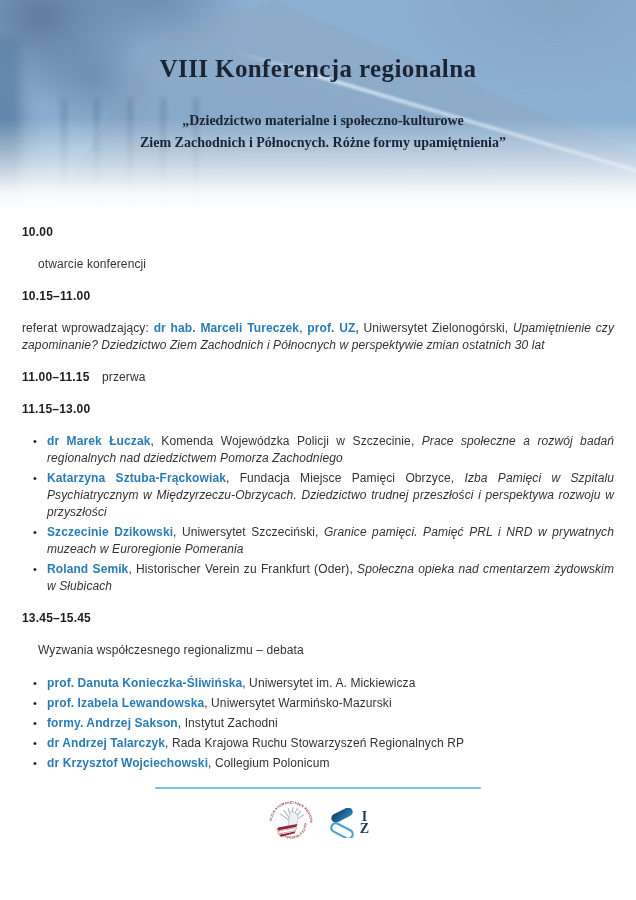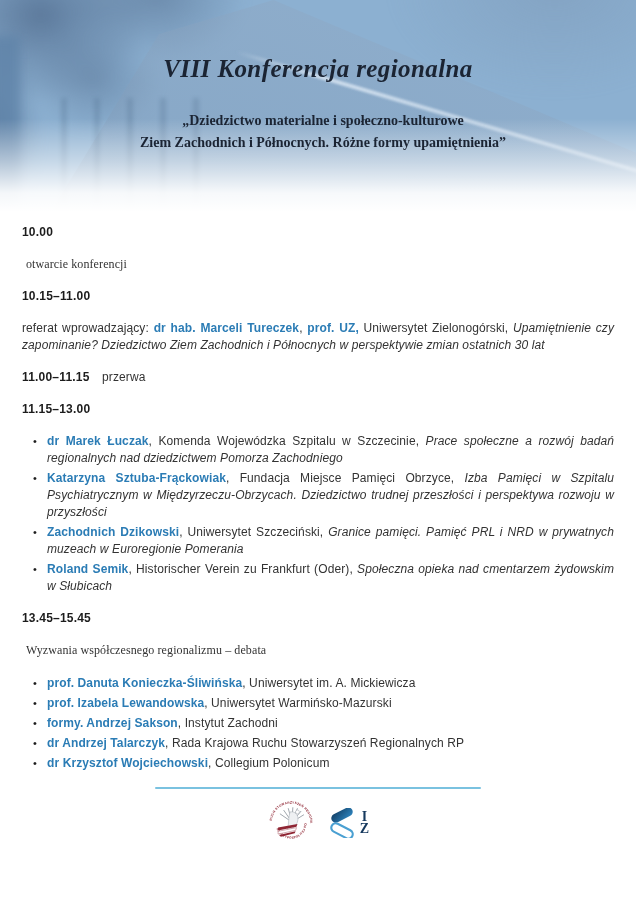--- a/index.html
+++ b/index.html
@@ -29,28 +29,28 @@
     transform:rotate(16.5deg);transform-origin:left center;filter:blur(1px);
     background:linear-gradient(90deg, rgba(210,224,238,0), rgba(212,226,240,.9) 18%, rgba(188,208,227,.7));}
   .hero-trunk{position:absolute;left:-8px;top:36px;width:28px;height:175px;
     background:#5d82a8;filter:blur(5px);opacity:.7;}
   .hero-frame{position:absolute;left:34px;top:98px;width:165px;height:112px;opacity:.28;filter:blur(2px);
     background:repeating-linear-gradient(90deg, transparent 0 27px, #51708f 27px 33px);}
   .hero-fade{position:absolute;inset:0;
     background:linear-gradient(180deg, rgba(255,255,255,0) 56%, rgba(255,255,255,.5) 76%, rgba(255,255,255,.93) 91%, #fff 100%);}
   .hero-text{position:absolute;left:0;right:0;top:0;z-index:3;text-align:center;
     font-family:"Liberation Serif","DejaVu Serif",serif;color:var(--title-ink);}
-  .hero-title{margin:55px 0 0;font-size:25px;font-weight:700;letter-spacing:.4px;font-style:italic;}
+  .hero-title{margin:55px 0 0;font-size:25px;font-weight:700;letter-spacing:.4px;}
   .hero-subtitle{margin-top:27px;font-size:14px;font-weight:700;line-height:22px;padding-left:10px;}
   
   .content{padding:12px 22px 0;font-size:12px;line-height:17px;letter-spacing:.1px;}
   .time-row{margin:0 0 15px;color:var(--time-ink);}
   .time{font-weight:700;letter-spacing:.2px;}
   .note{margin-left:9px;font-weight:400;color:var(--ink);}
-  .plain{margin:0 4px 15px;font-family:Liberation Serif, serif;}
+  .plain{margin:0 16px 15px;}
   .para{margin:0 0 15px;text-align:justify;}
   ul.talks,ul.debate{margin:0 0 15px;padding:0 0 0 25px;list-style:none;}
   ul.talks li{position:relative;text-align:justify;margin:0 0 3px;}
   ul.debate li{position:relative;margin:0 0 2px;line-height:18px;}
   ul.talks li::before,ul.debate li::before{
     content:"\2022";position:absolute;left:-14px;top:0;color:#1c1c1c;font-size:11px;}
   .seg-r{color:var(--ink);}
   .seg-b{color:var(--accent);font-weight:700;}
   .seg-i{color:var(--ink);font-style:italic;}
   
@@ -104,23 +104,23 @@
     <div class="time-row">
       <span class="time">11.00–11.15</span>
       <span class="note">przerwa</span>
     </div>
 
     <div class="time-row">
       <span class="time">11.15–13.00</span>
     </div>
 
     <ul class="talks">
-      <li><span class="li-text"><span class="seg-b">dr Marek Łuczak</span><span class="seg-r">, Komenda Wojewódzka Szpitalu w Szczecinie, </span><span class="seg-i">Prace społeczne a rozwój badań regionalnych nad dziedzictwem Pomorza Zachodniego</span></span></li>
+      <li><span class="li-text"><span class="seg-b">dr Marek Łuczak</span><span class="seg-r">, Komenda Wojewódzka Policji w Szczecinie, </span><span class="seg-i">Prace społeczne a rozwój badań regionalnych nad dziedzictwem Pomorza Zachodniego</span></span></li>
       <li><span class="li-text"><span class="seg-b">Katarzyna Sztuba-Frąckowiak</span><span class="seg-r">, Fundacja Miejsce Pamięci Obrzyce, </span><span class="seg-i">Izba Pamięci w Szpitalu Psychiatrycznym w Międzyrzeczu-Obrzycach. Dziedzictwo trudnej przeszłości i perspektywa rozwoju w przyszłości</span></span></li>
-      <li><span class="li-text"><span class="seg-b">Zachodnich Dzikowski</span><span class="seg-r">, Uniwersytet Szczeciński, </span><span class="seg-i">Granice pamięci. Pamięć PRL i NRD w prywatnych muzeach w Euroregionie Pomerania</span></span></li>
+      <li><span class="li-text"><span class="seg-b">Szczecinie Dzikowski</span><span class="seg-r">, Uniwersytet Szczeciński, </span><span class="seg-i">Granice pamięci. Pamięć PRL i NRD w prywatnych muzeach w Euroregionie Pomerania</span></span></li>
       <li><span class="li-text"><span class="seg-b">Roland Semik</span><span class="seg-r">, Historischer Verein zu Frankfurt (Oder), </span><span class="seg-i">Społeczna opieka nad cmentarzem żydowskim w Słubicach</span></span></li>
     </ul>
 
 
     <div class="time-row">
       <span class="time">13.45–15.45</span>
     </div>
 
     <p class="plain">Wyzwania współczesnego regionalizmu – debata</p>
 

